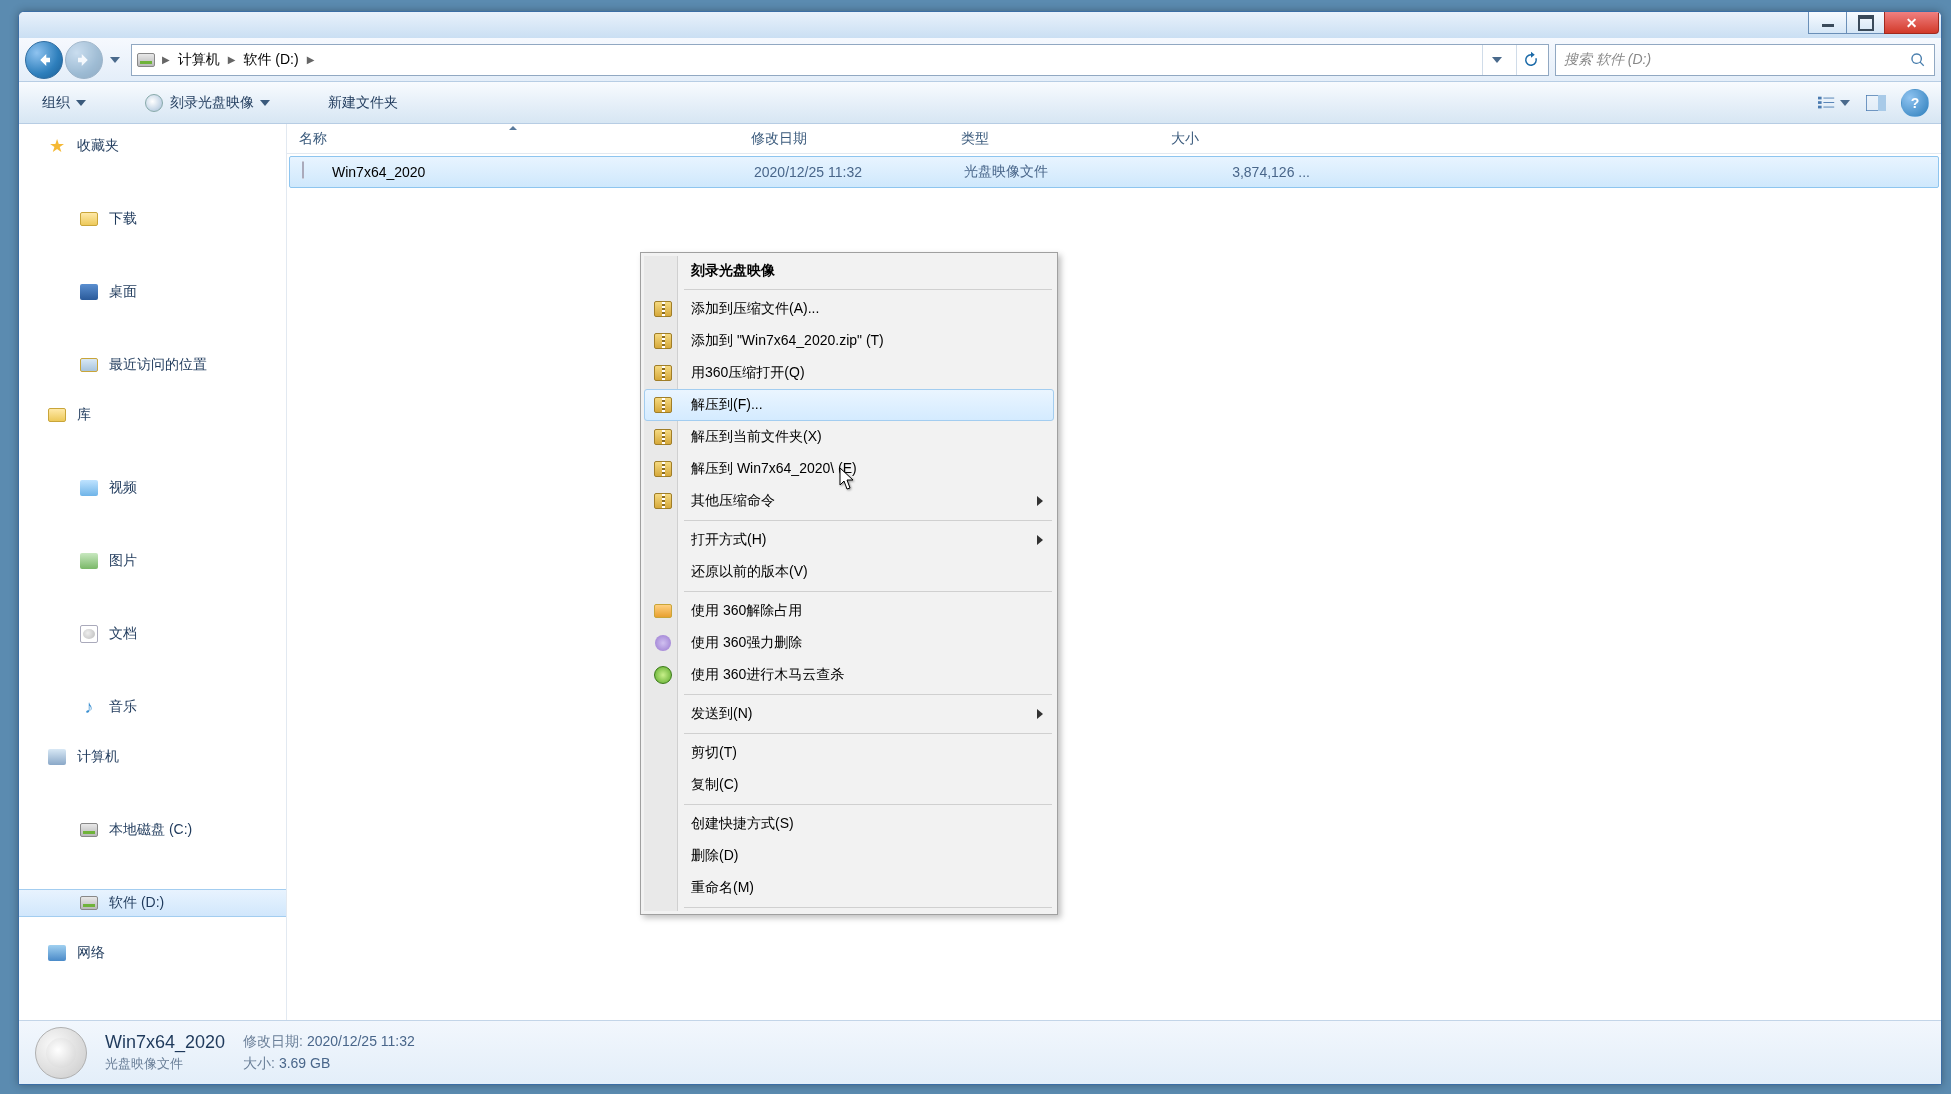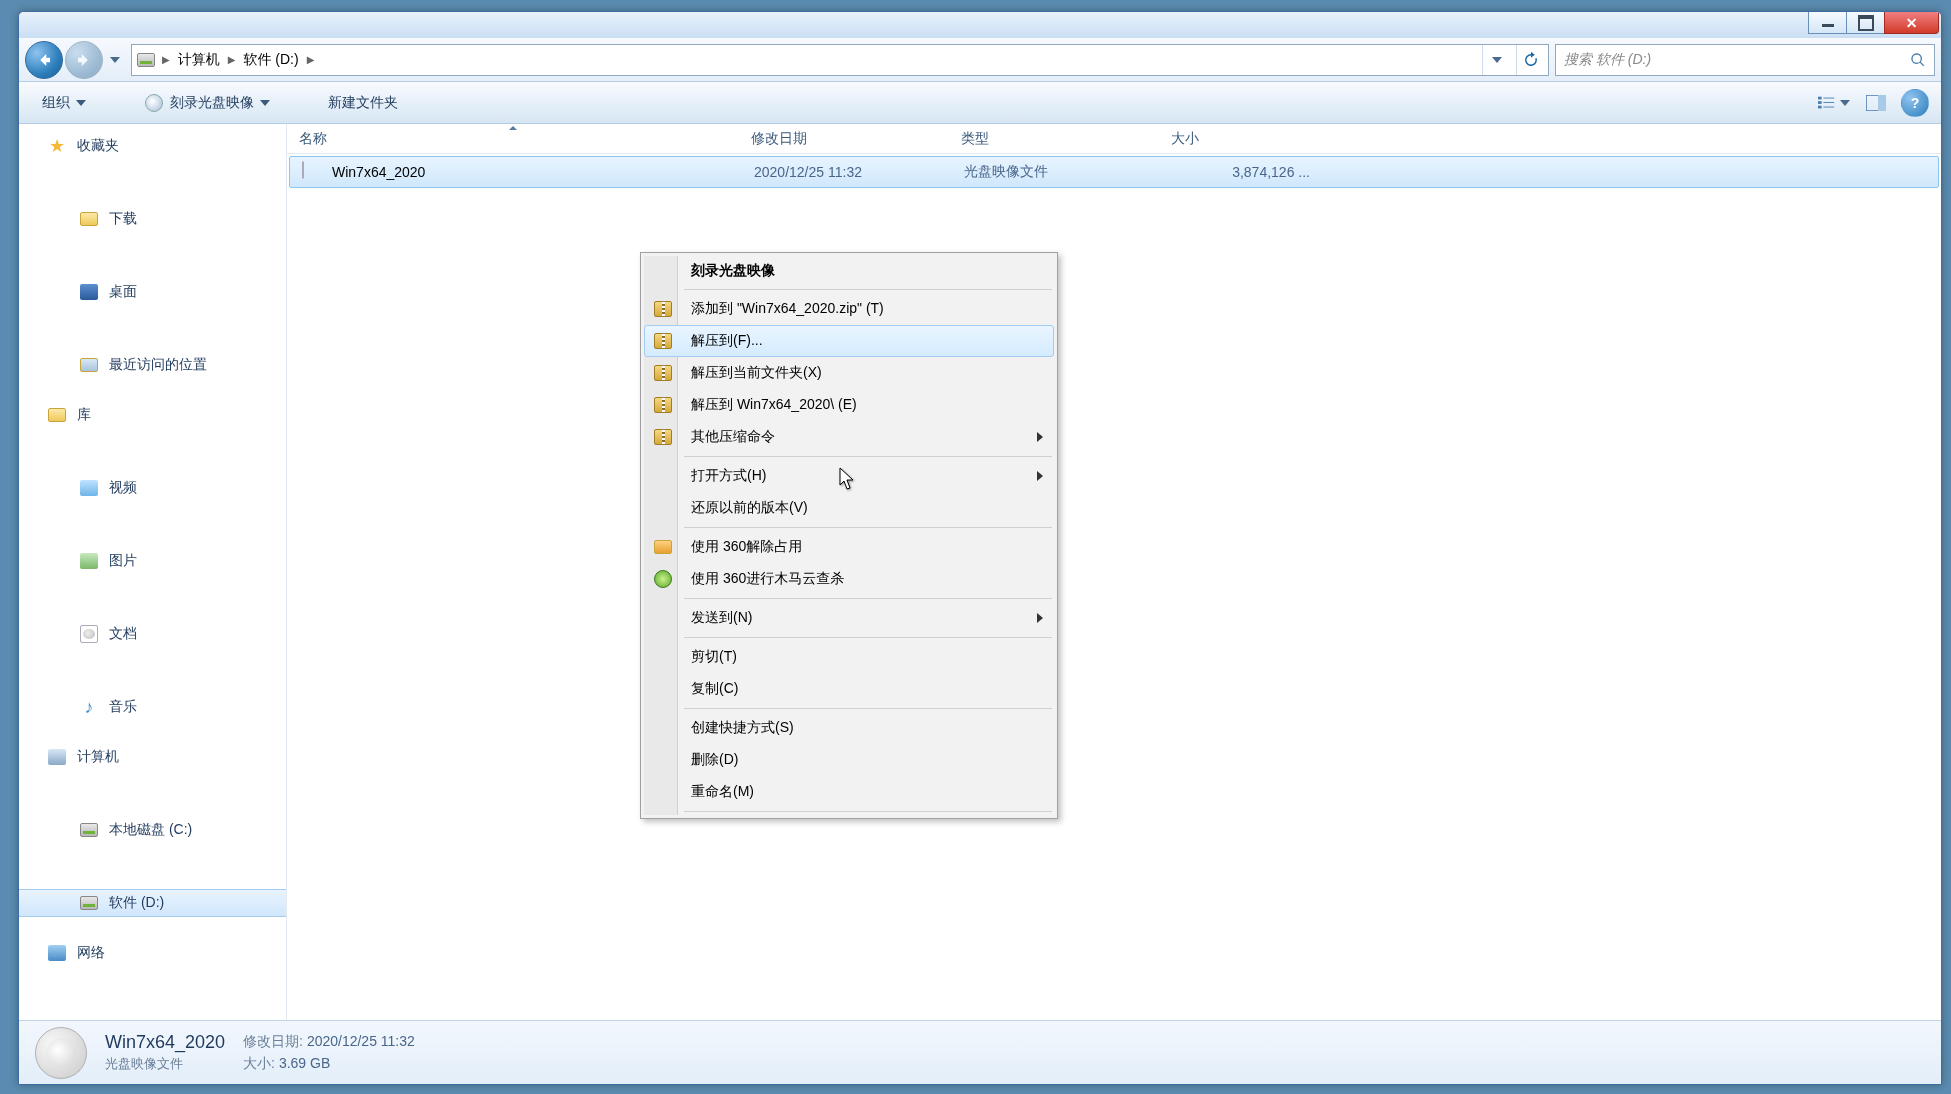--- a/index.html
+++ b/index.html
@@ -316,21 +316,33 @@
   <div class="ctx-menu">
     <div class="ctx-gutter"></div>
     <div class="ctx-item head">
         <span>刻录光盘映像</span>
       </div>
     <div class="ctx-sep"></div>
     <div class="ctx-item">
         <span class="ctx-ico">
           <span class="i-zip"></span>
         </span>
+        <span>添加到压缩文件(A)...</span>
+      </div>
+    <div class="ctx-item">
+        <span class="ctx-ico">
+          <span class="i-zip"></span>
+        </span>
         <span>添加到 "Win7x64_2020.zip" (T)</span>
+      </div>
+    <div class="ctx-item">
+        <span class="ctx-ico">
+          <span class="i-zip"></span>
+        </span>
+        <span>用360压缩打开(Q)</span>
       </div>
     <div class="ctx-item hover">
         <span class="ctx-ico">
           <span class="i-zip"></span>
         </span>
         <span>解压到(F)...</span>
       </div>
     <div class="ctx-item">
         <span class="ctx-ico">
           <span class="i-zip"></span>
@@ -357,20 +369,26 @@
       </div>
     <div class="ctx-item">
         <span>还原以前的版本(V)</span>
       </div>
     <div class="ctx-sep"></div>
     <div class="ctx-item">
         <span class="ctx-ico">
           <span class="i-fold" style="background:linear-gradient(#ffd080,#e8a030)"></span>
         </span>
         <span>使用 360解除占用</span>
+      </div>
+    <div class="ctx-item">
+        <span class="ctx-ico">
+          <span style="width:16px;height:16px;border-radius:50%;background:radial-gradient(circle,#d0c0f0,#9878d0);display:block"></span>
+        </span>
+        <span>使用 360强力删除</span>
       </div>
     <div class="ctx-item">
         <span class="ctx-ico">
           <span class="i-360g"></span>
         </span>
         <span>使用 360进行木马云查杀</span>
       </div>
     <div class="ctx-sep"></div>
     <div class="ctx-item">
         <span>发送到(N)</span>

